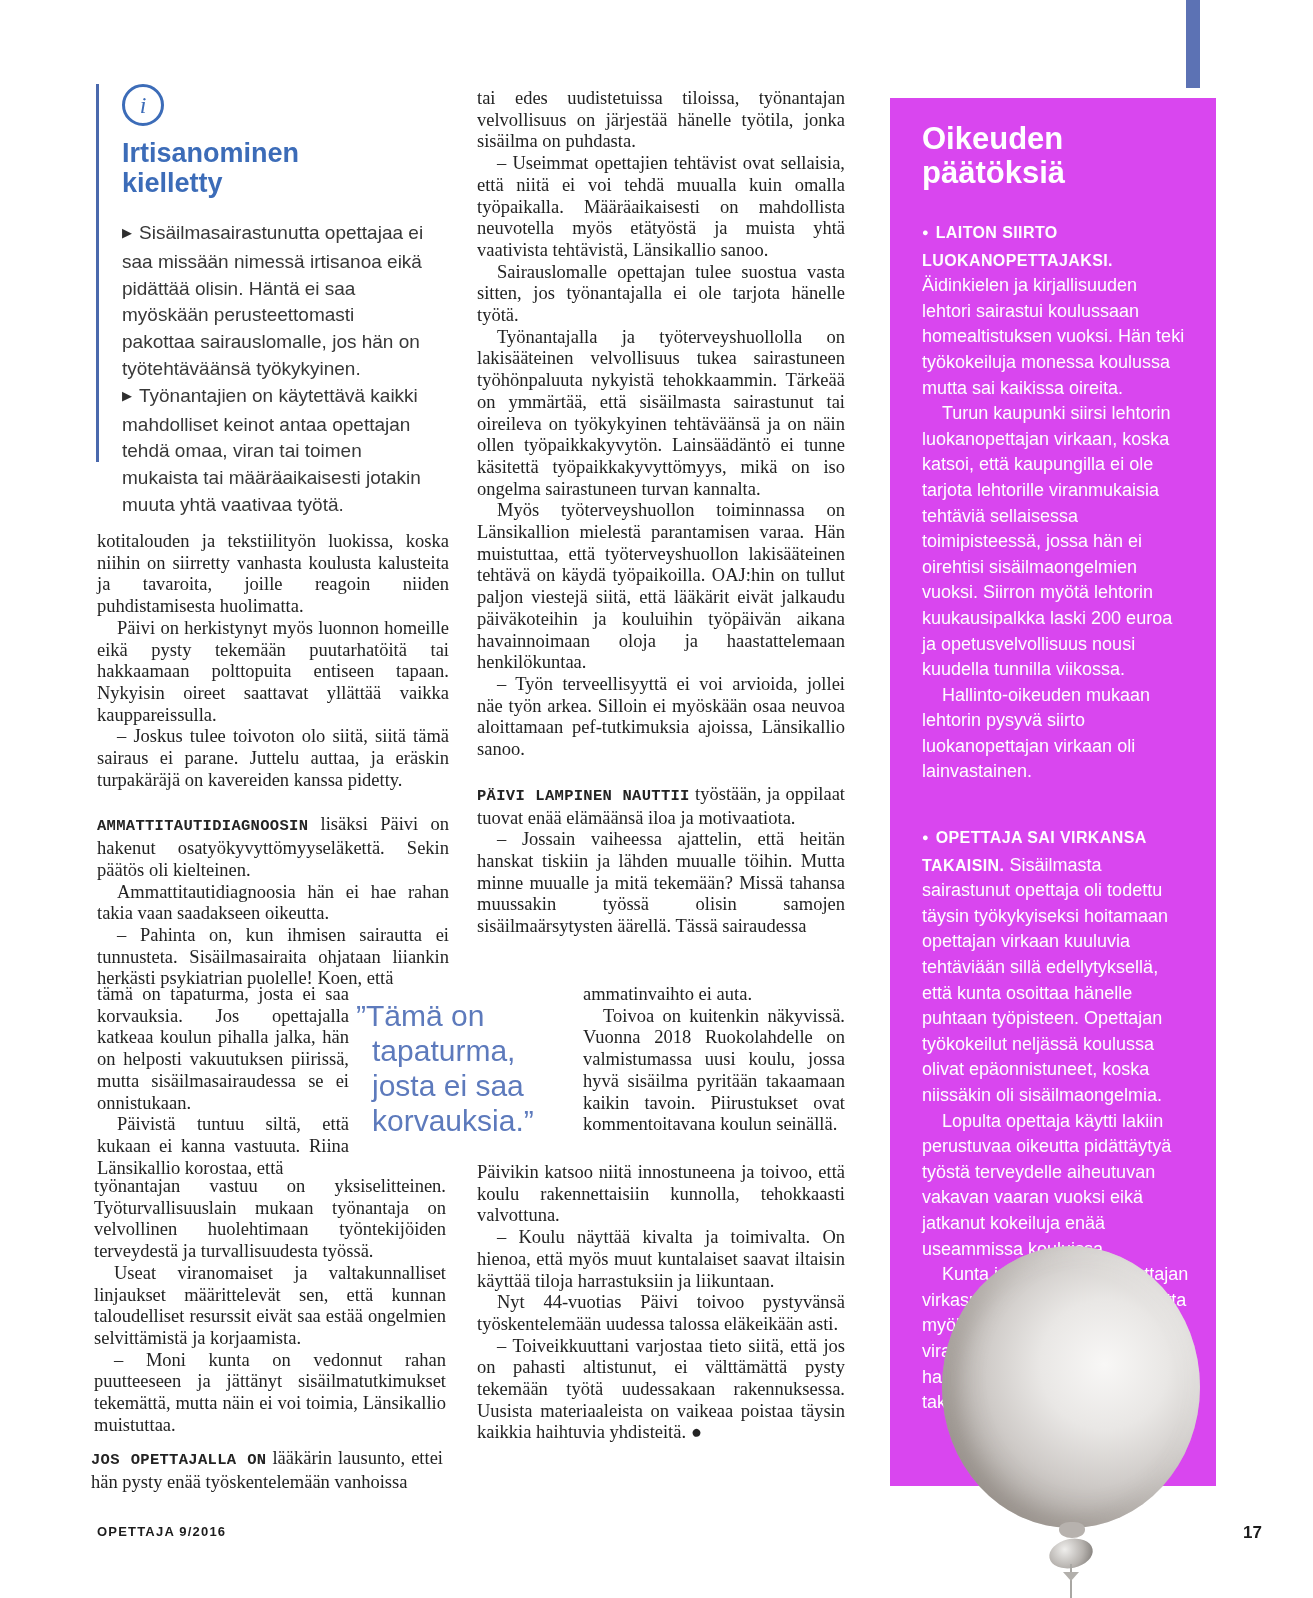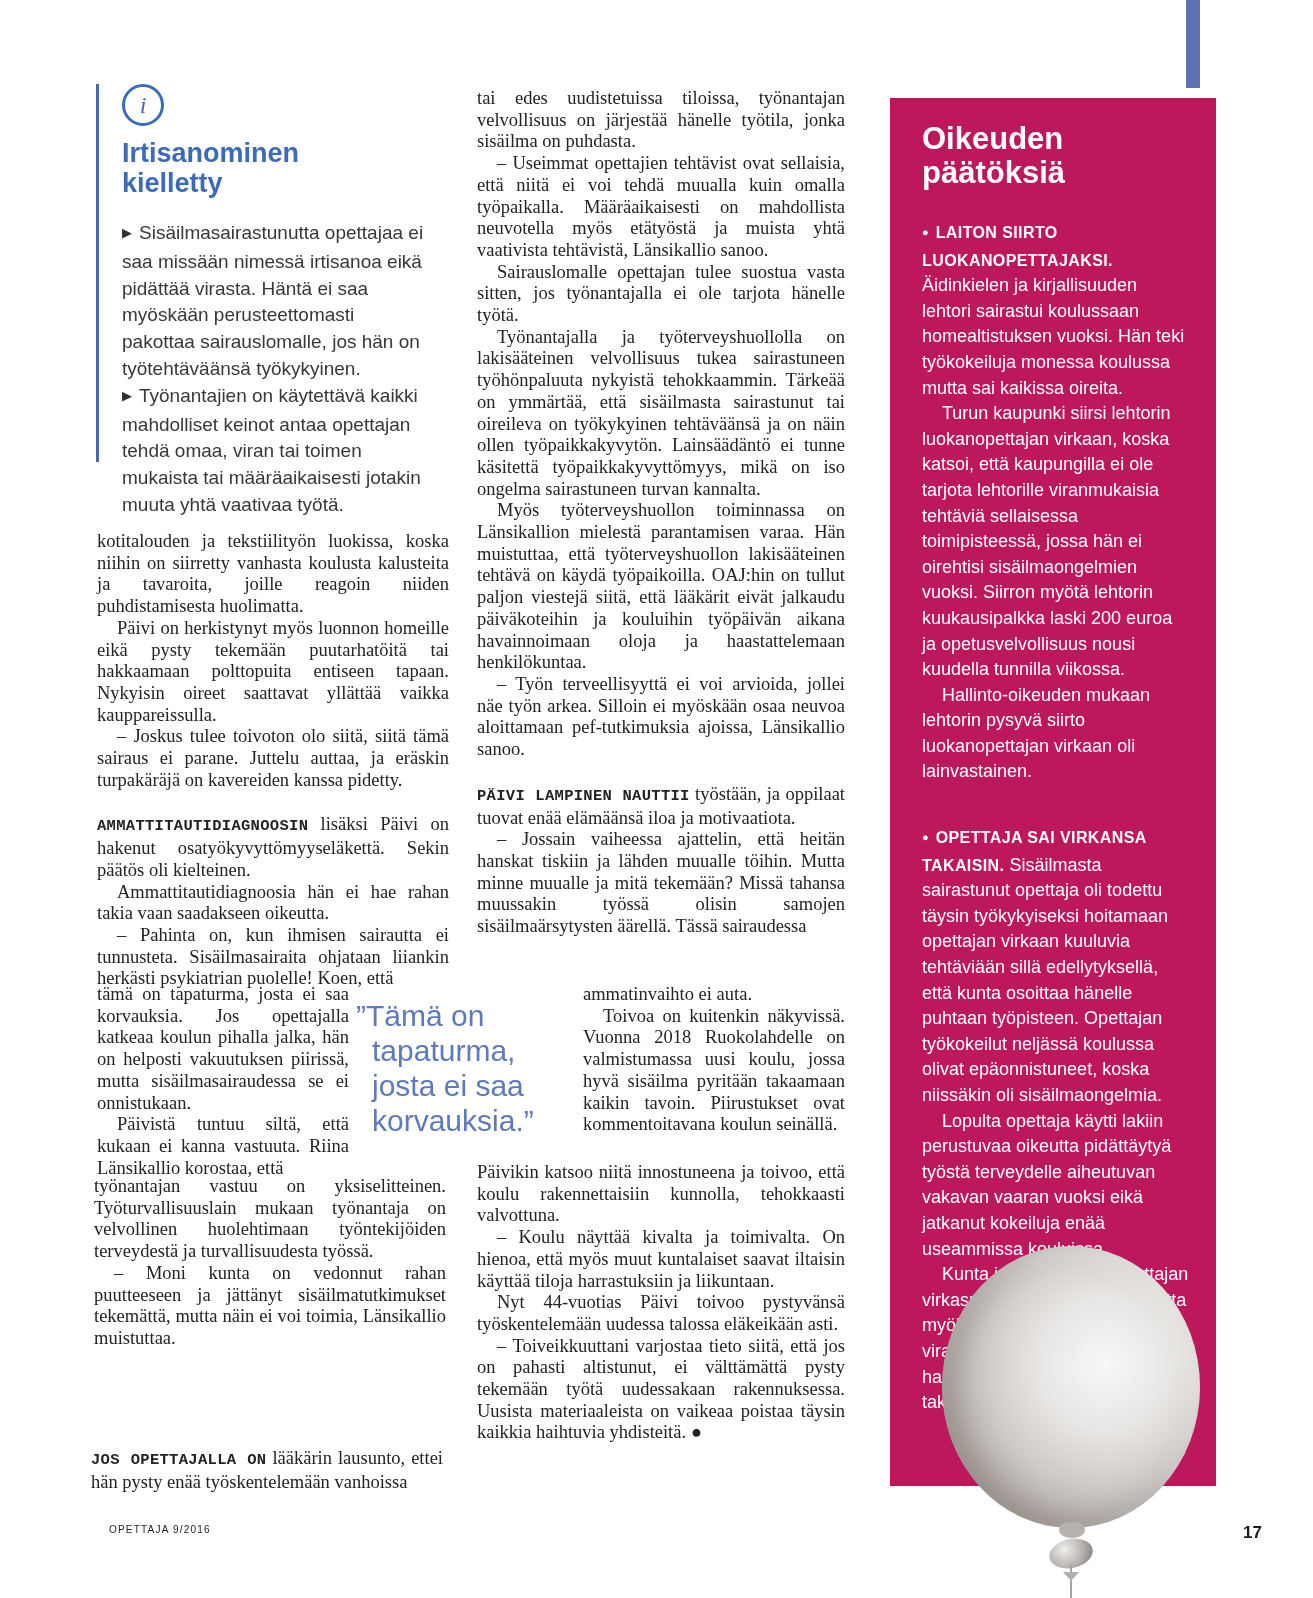--- a/index.html
+++ b/index.html
@@ -32,21 +32,21 @@
   .mb-b{left:583px;top:984px;width:262px;}
   .mb-c{left:477px;top:1162px;width:368px;}
 
   
   .quote{position:absolute;left:356px;top:998px;width:205px;
          font-family:"Liberation Sans",sans-serif;font-size:30px;line-height:35px;
          color:#5d7abc;white-space:pre-line;padding-left:16px;text-indent:-16px;}
 
   
   .edge-tab{position:absolute;left:1186px;top:0;width:14px;height:88px;background:#5c72b4;}
-  .sidebar{position:absolute;left:890px;top:98px;width:326px;height:1388px;background:#be185d;
+  .sidebar{position:absolute;left:890px;top:98px;width:326px;height:1388px;background:#d946ef;
            color:#ffffff;font-family:"Liberation Sans",sans-serif;box-sizing:border-box;
            padding:24px 26px 0 32px;}
   .sb-title{font-size:31px;line-height:34px;font-weight:bold;margin:0 0 30px 0;width:220px;}
   .sb-item p{margin:0;font-size:18px;line-height:25.6px;}
   .sb-item p.ind{text-indent:20px;}
   .sb-lead{font-weight:bold;font-size:16px;letter-spacing:.4px;}
   .dot{font-size:11px;margin-right:7px;position:relative;top:-2px;}
   .sb-item2{margin-top:40px;}
 
   
@@ -57,54 +57,55 @@
                 border-radius:45% 45% 55% 55%;}
   .balloon-clip{position:absolute;left:1049px;top:1539px;width:44px;height:29px;border-radius:50%;
                 background:radial-gradient(circle at 38% 32%, #efeeec 0%, #b6b2ae 55%, #6f6b67 100%);
                 transform:rotate(-12deg);}
   .balloon-string{position:absolute;left:1070px;top:1564px;width:2px;height:34px;background:#a9a7a3;}
   .string-arrow{position:absolute;left:1063px;top:1572px;width:0;height:0;
                 border-left:8px solid transparent;border-right:8px solid transparent;
                 border-top:9px solid #b2afab;}
 
   
-  .footer-mag{position:absolute;left:109px;top:1524px;font-family:"Liberation Sans",sans-serif;
-              font-weight:normal;font-size:10px;letter-spacing:1.2px;color:#1c1c1c;}
+  .footer-mag{position:absolute;left:97px;top:1524px;font-family:"Liberation Sans",sans-serif;
+              font-weight:bold;font-size:13px;letter-spacing:1.2px;color:#1c1c1c;}
   .page-num{position:absolute;left:1243px;top:1523px;font-family:"Liberation Sans",sans-serif;
             font-weight:bold;font-size:17px;color:#1c1c1c;}
 </style>
 </head>
 <body>
 
 <div class="page">
 
   <div class="info-rule"></div>
   <div class="info-box">
     <div class="info-icon">i</div>
     <div class="info-heading">Irtisanominen kielletty</div>
     <div class="info-bullets">
-      <p><span class="arr">▶</span><span>Sisäilmasairastunutta opettajaa ei saa missään nimessä irtisanoa eikä pidättää virasta. Häntä ei saa myöskään perusteettomasti pakottaa sairauslomalle, jos hän on työtehtäväänsä työkykyinen.</span></p>
+      <p><span class="arr">▶</span><span>Sisäilmasairastunutta opettajaa ei saa missään nimessä irtisanoa eikä pidättää olisin. Häntä ei saa myöskään perusteettomasti pakottaa sairauslomalle, jos hän on työtehtäväänsä työkykyinen.</span></p>
       <p><span class="arr">▶</span><span>Työnantajien on käytettävä kaikki mahdolliset keinot antaa opettajan tehdä omaa, viran tai toimen mukaista tai määräaikaisesti jotakin muuta yhtä vaativaa työtä.</span></p>
     </div>
   </div>
 
   <div class="serif lb-a">
     <p>kotitalouden ja tekstiilityön luokissa, koska niihin on siirretty vanhasta koulusta kalusteita ja tavaroita, joille reagoin niiden puhdistamisesta huolimatta.</p>
     <p class="ind">Päivi on herkistynyt myös luonnon homeille eikä pysty tekemään puutarhatöitä tai hakkaamaan polttopuita entiseen tapaan. Nykyisin oireet saattavat yllättää vaikka kauppareissulla.</p>
     <p class="ind">– Joskus tulee toivoton olo siitä, siitä tämä sairaus ei parane. Juttelu auttaa, ja eräskin turpakäräjä on kavereiden kanssa pidetty.</p>
     <p class="sect"><span class="lead">AMMATTITAUTIDIAGNOOSIN</span><span> lisäksi Päivi on hakenut osatyökyvyttömyyseläkettä. Sekin päätös oli kielteinen.</span></p>
     <p class="ind">Ammattitautidiagnoosia hän ei hae rahan takia vaan saadakseen oikeutta.</p>
     <p class="ind">– Pahinta on, kun ihmisen sairautta ei tunnusteta. Sisäilmasairaita ohjataan liiankin herkästi psykiatrian puolelle! Koen, että</p>
   </div>
   <div class="serif lb-b">
     <p>tämä on tapaturma, josta ei saa korvauksia. Jos opettajalla katkeaa koulun pihalla jalka, hän on helposti vakuutuksen piirissä, mutta sisäilmasairaudessa se ei onnistukaan.</p>
     <p class="ind">Päivistä tuntuu siltä, että kukaan ei kanna vastuuta. Riina Länsikallio korostaa, että</p>
   </div>
   <div class="serif lb-c">
     <p>työnantajan vastuu on yksiselitteinen. Työturvallisuuslain mukaan työnantaja on velvollinen huolehtimaan työntekijöiden terveydestä ja turvallisuudesta työssä.</p>
+    <p class="ind">Useat viranomaiset ja valtakunnalliset linjaukset määrittelevät sen, että kunnan taloudelliset resurssit eivät saa estää ongelmien selvittämistä ja korjaamista.</p>
     <p class="ind">– Moni kunta on vedonnut rahan puutteeseen ja jättänyt sisäilmatutkimukset tekemättä, mutta näin ei voi toimia, Länsikallio muistuttaa.</p>
   </div>
   <div class="serif lb-d">
     <p><span class="lead">JOS OPETTAJALLA ON</span><span> lääkärin lausunto, ettei hän pysty enää työskentelemään vanhoissa</span></p>
   </div>
 
   <div class="serif mb-a">
     <p>tai edes uudistetuissa tiloissa, työnantajan velvollisuus on järjestää hänelle työtila, jonka sisäilma on puhdasta.</p>
     <p class="ind">– Useimmat opettajien tehtävist ovat sellaisia, että niitä ei voi tehdä muualla kuin omalla työpaikalla. Määräaikaisesti on mahdollista neuvotella myös etätyöstä ja muista yhtä vaativista tehtävistä, Länsikallio sanoo.</p>
     <p class="ind">Sairauslomalle opettajan tulee suostua vasta sitten, jos työnantajalla ei ole tarjota hänelle työtä.</p>

